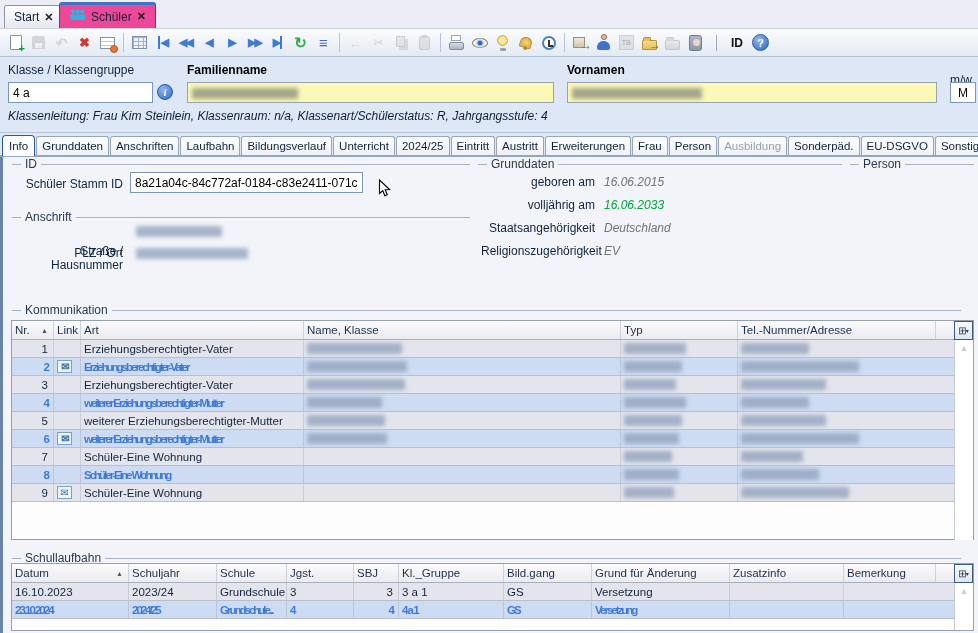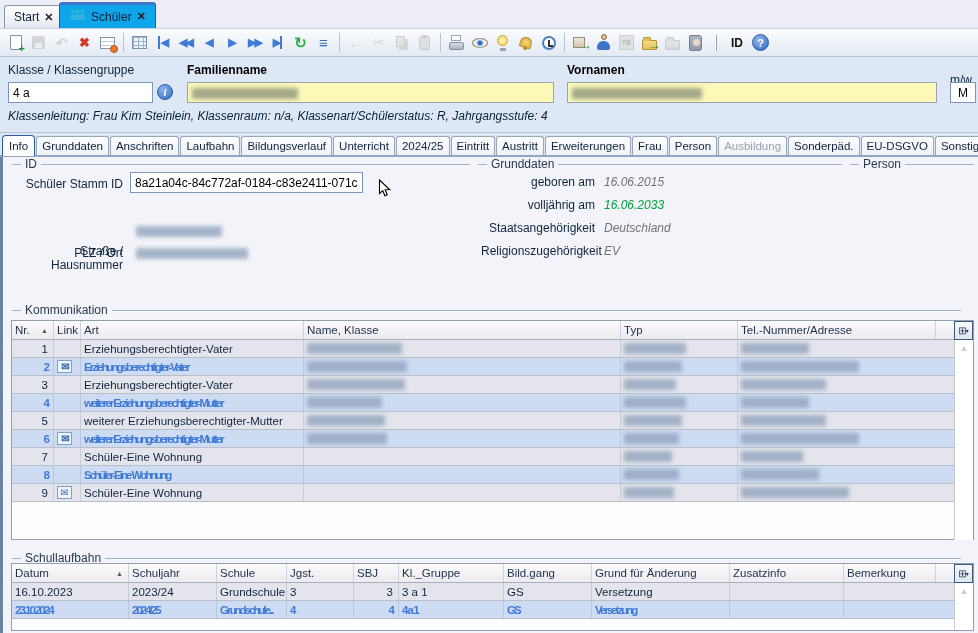--- a/index.html
+++ b/index.html
@@ -6,21 +6,21 @@
   *{box-sizing:border-box;}
   .screen{position:relative;width:978px;height:633px;background:#ecedf6;
           font-family:"Liberation Sans",sans-serif;font-size:12px;color:#10243c;overflow:hidden;}
 
   
   .wtabbar{position:absolute;left:0;top:0;width:978px;height:28px;background:#ecedf6;}
   .wtab{position:absolute;display:flex;align-items:center;gap:5px;padding:0 9px;
         border:1px solid #8a97a8;border-bottom:none;border-radius:3px 3px 0 0;
         background:linear-gradient(#ffffff,#e4e8ef);height:23px;top:5px;cursor:default;}
   .wtab .x{font-weight:bold;color:#222;font-size:11px;}
-  .wtab.active{top:2px;height:26px;background:#0ea5e9;border:1px solid #33557f;border-bottom:none;
+  .wtab.active{top:2px;height:26px;background:#ec4899;border:1px solid #33557f;border-bottom:none;
         border-top:3px solid #3f74c8;}
   
   .toolbar{position:absolute;left:0;top:28px;width:978px;height:29px;display:flex;align-items:center;
         padding-left:4px;background:linear-gradient(#fbfcfe,#e3eaf3);
         border-top:1px solid #c8d2e0;border-bottom:1px solid #b4c2d6;}
   .tbi{width:23px;height:23px;display:flex;align-items:center;justify-content:center;position:relative;flex:none;}
   .sep{width:1px;height:19px;background:#b9c4d2;margin:0 4px;flex:none;}
   .dis{opacity:.45;filter:grayscale(1);}
   .blue{color:#3f7ad6;font-weight:bold;font-size:11px;letter-spacing:-2px;}
   .barL{border-left:2px solid #3f7ad6;padding-left:1px;}
@@ -319,20 +319,25 @@
 
     <span class="flabel" style="left:478px;top:18px;width:114px;">geboren am</span>
     <span class="fvalue" style="left:601px;top:18px;">16.06.2015</span>
     <span class="flabel" style="left:478px;top:41px;width:114px;">volljährig am</span>
     <span class="fvalue" style="left:601px;top:41px;color:#00a33c;">16.06.2033</span>
     <span class="flabel" style="left:478px;top:64px;width:114px;">Staatsangehörigkeit</span>
     <span class="fvalue" style="left:601px;top:64px;">Deutschland</span>
     <span class="flabel" style="left:478px;top:87px;width:114px;">Religionszugehörigkeit</span>
     <span class="fvalue" style="left:601px;top:87px;">EV</span>
 
+    <div class="grp" style="left:9px;top:53px;width:458px;">
+      <span class="dash"></span>
+        <span>Anschrift</span>
+        <span class="tail"></span>
+    </div>
     <span class="flabel" style="left:10px;top:67px;width:110px;margin-top:20px;">Straße / Hausnummer</span>
     <span class="redact bluish" style="position:absolute;left:133px;top:69px;width:86px;"></span>
     <span class="flabel" style="left:10px;top:89px;width:110px;">PLZ / Ort</span>
     <span class="redact bluish" style="position:absolute;left:133px;top:91px;width:112px;"></span>
 
     <div class="grp" style="left:9px;top:146px;width:949px;">
       <span class="dash"></span>
         <span>Kommunikation</span>
         <span class="tail"></span>
     </div>

